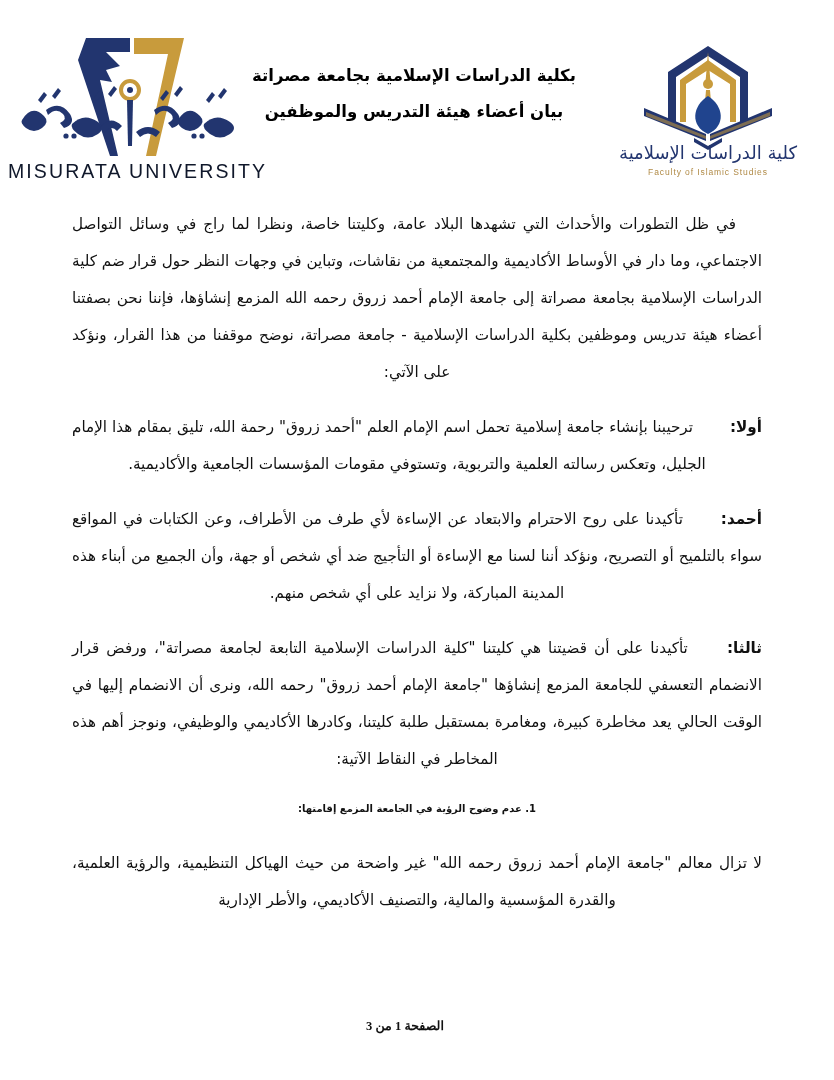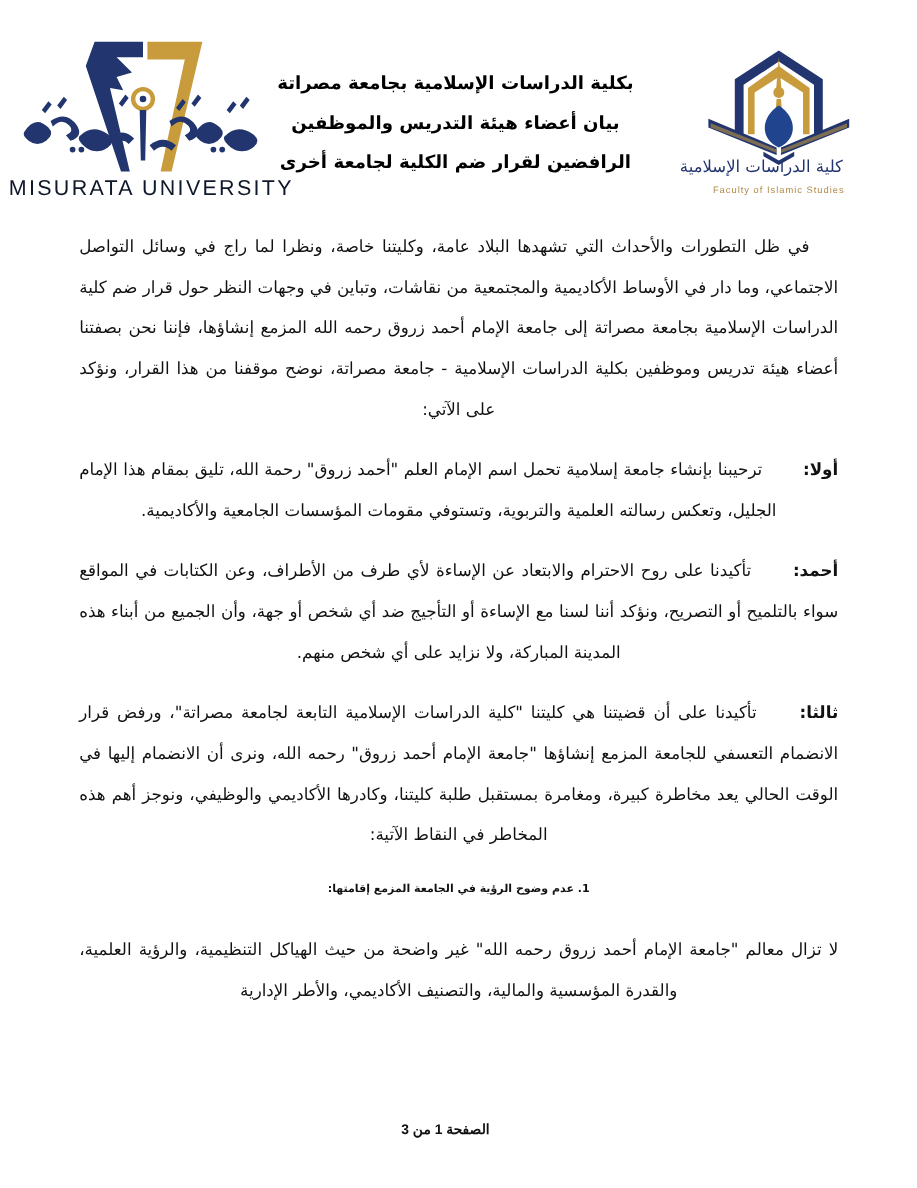--- a/index.html
+++ b/index.html
@@ -74,24 +74,24 @@
     left: 18px;
     top: 0;
     width: 144px;
     height: 108px;
   }
   .logo-faculty .ar-name {
     position: absolute;
     left: 0;
     top: 100px;
     width: 180px;
-    text-align: left;
-    direction: rtl;
-    font-family: "DejaVu Sans", sans-serif;
-    font-size: 15px;
+    text-align: center;
+    direction: rtl;
+    font-family: "DejaVu Sans", sans-serif;
+    font-size: 18px;
     color: #22356F;
     white-space: nowrap;
   }
   .logo-faculty .en-name {
     position: absolute;
     left: 0;
     top: 125px;
     width: 180px;
     text-align: center;
     font-family: "Liberation Sans", sans-serif;
@@ -160,21 +160,21 @@
   .spacer-sm { height: 6px; }
 
   
   .footer {
     position: absolute;
     left: 0;
     bottom: 46px;
     width: 810px;
     text-align: center;
     direction: rtl;
-    font-family: Liberation Sans, sans-serif;
+    font-family: Liberation Serif, serif;
     font-size: 12.6px;
     font-weight: bold;
     color: #111111;
   }
 </style>
 </head>
 <body>
 
 <div class="page">
 
@@ -217,21 +217,20 @@
             <circle cx="194" cy="112" r="2.6"></circle>
           </g>
         </svg>
       </div>
       <div class="wordmark">MISURATA UNIVERSITY</div>
     </div>
 
     <div class="header-title">
       <div class="tline">بكلية الدراسات الإسلامية بجامعة مصراتة</div>
       <div class="tline">بيان أعضاء هيئة التدريس والموظفين</div>
-      <div class="tline">الرافضين لقرار ضم الكلية لجامعة أخرى</div>
     </div>
 
     <div class="logo-faculty">
       <div class="mark">
         <svg viewBox="0 0 144 108" width="144" height="108" xmlns="http://www.w3.org/2000/svg" aria-hidden="true">
 
           <path d="M72 4 L112 30 L112 80 L104 80 L104 35 L72 14 L40 35 L40 80 L32 80 L32 30 Z" fill="#22356F"></path>
 
           <path d="M72 18 L100 38 L100 80 L94 80 L94 42 L72 28 L50 42 L50 80 L44 80 L44 38 Z" fill="#C89B3C"></path>
 

